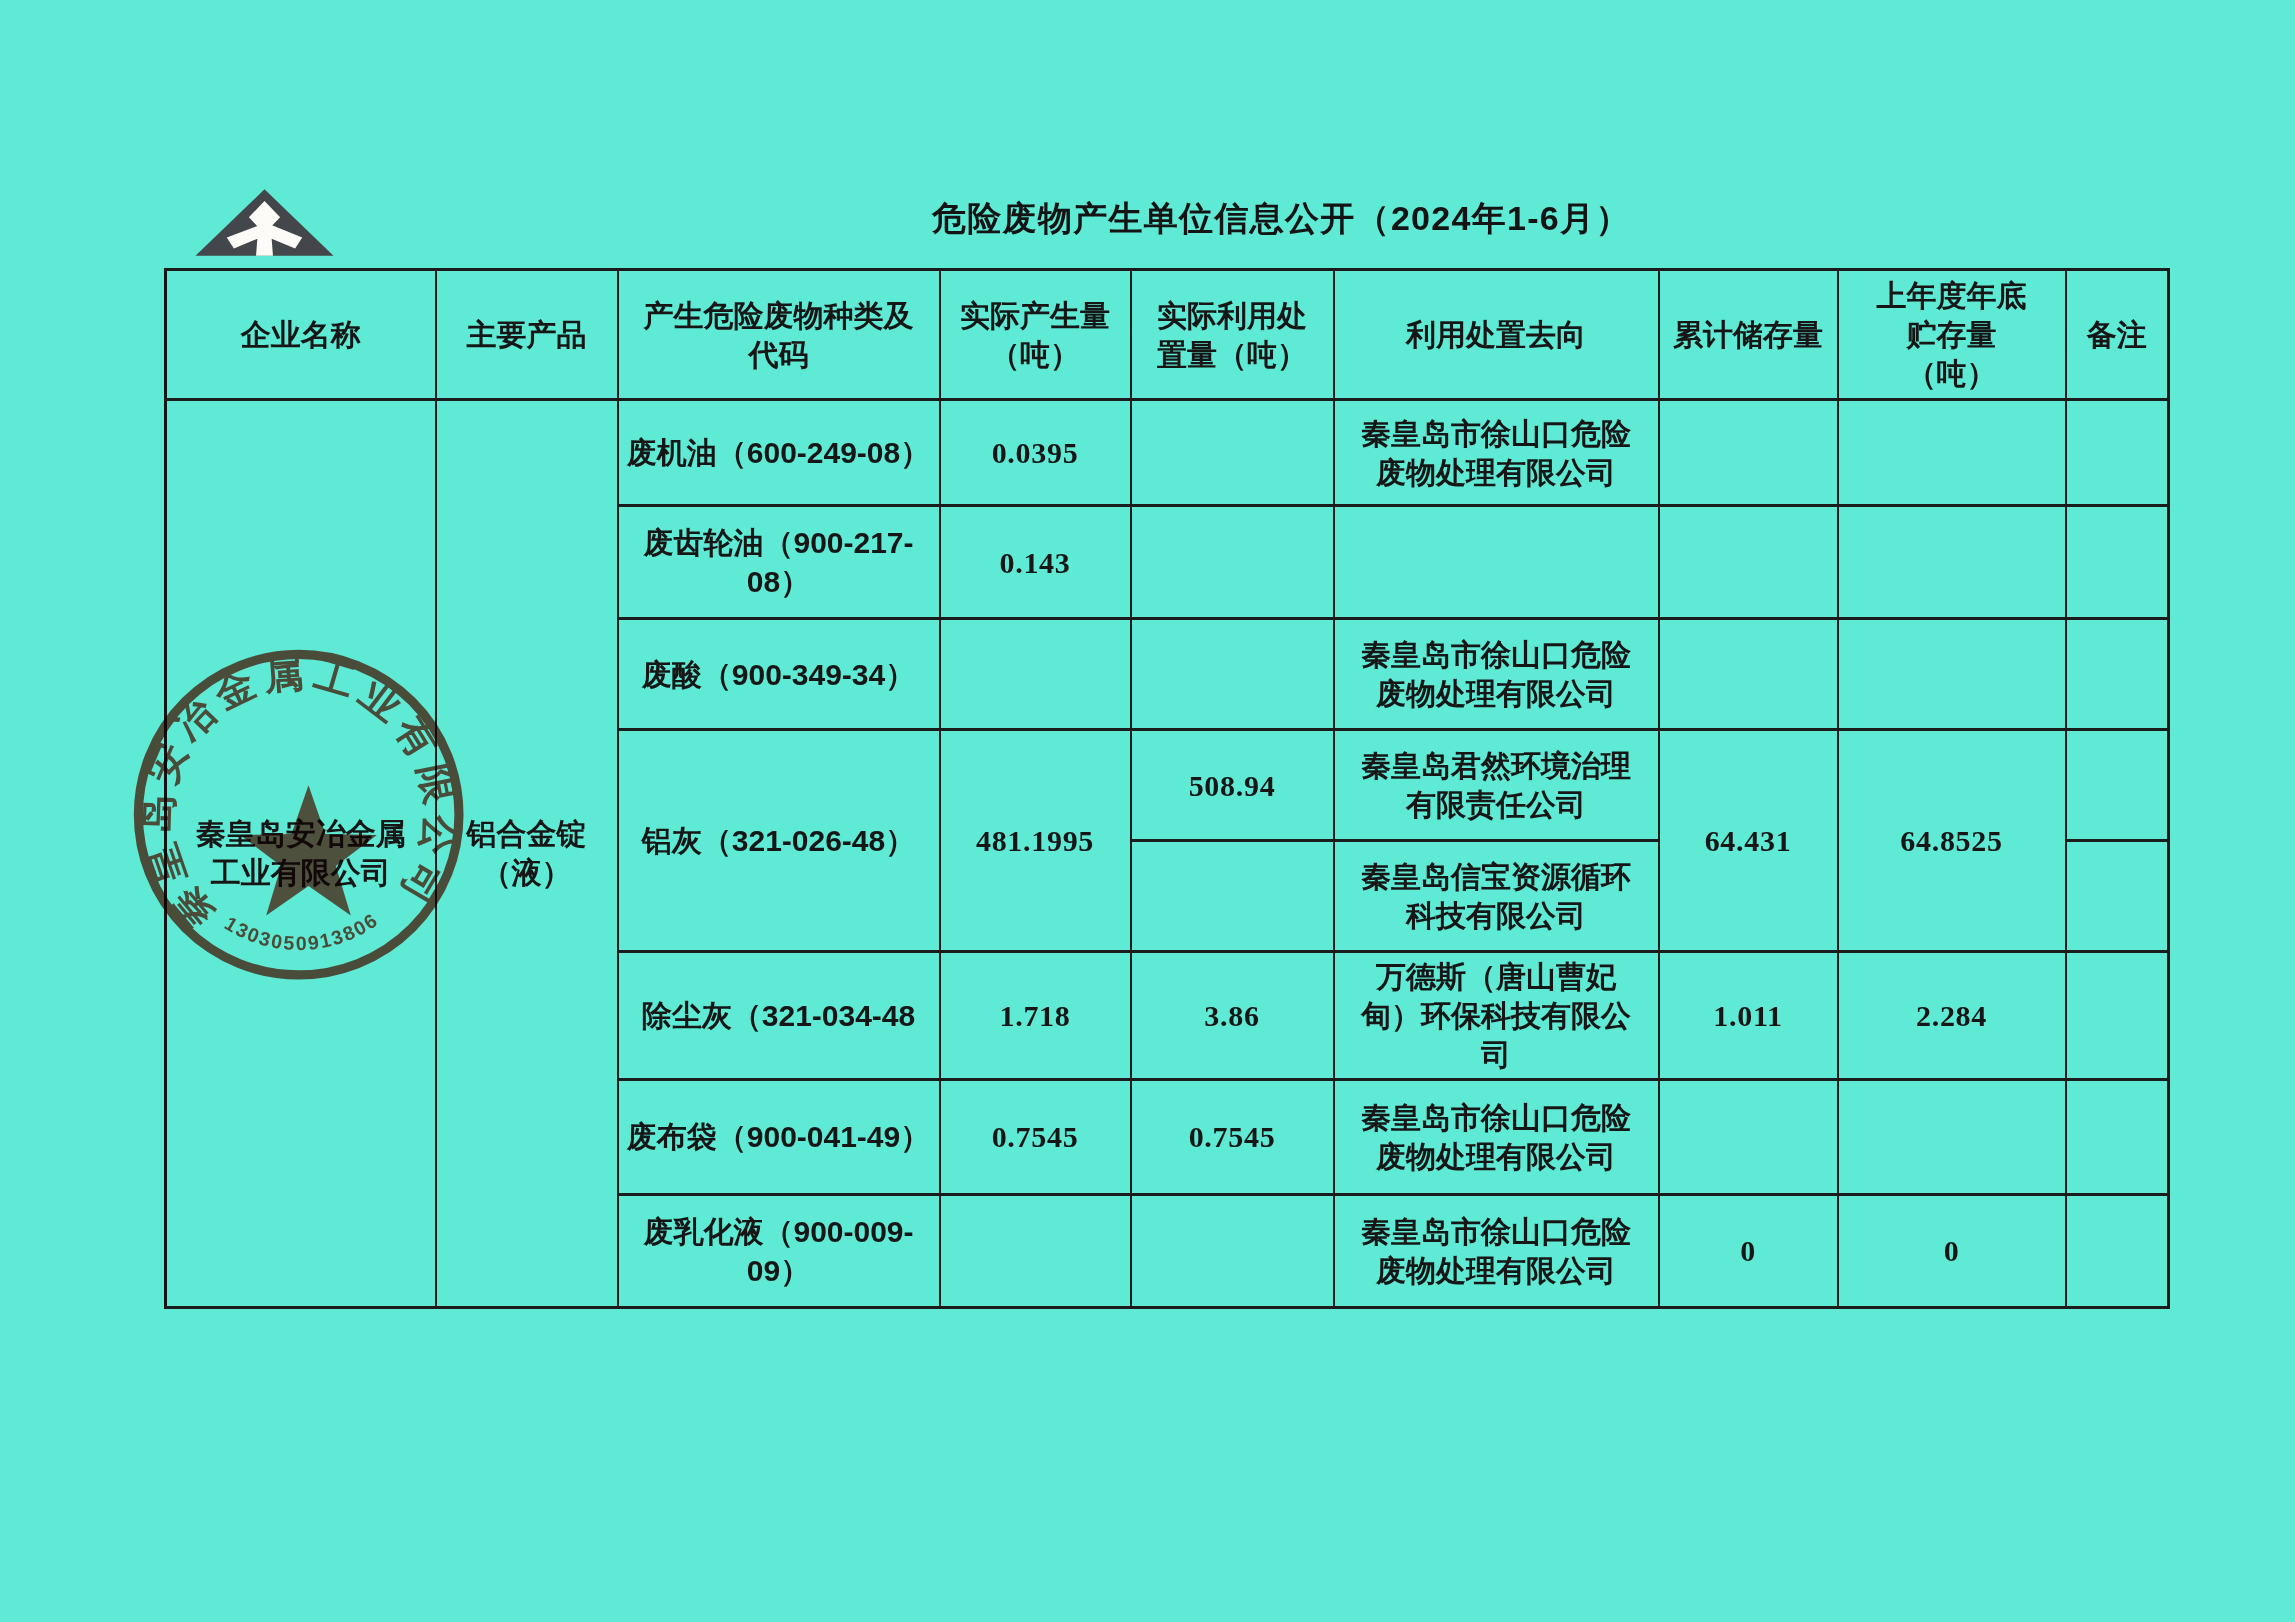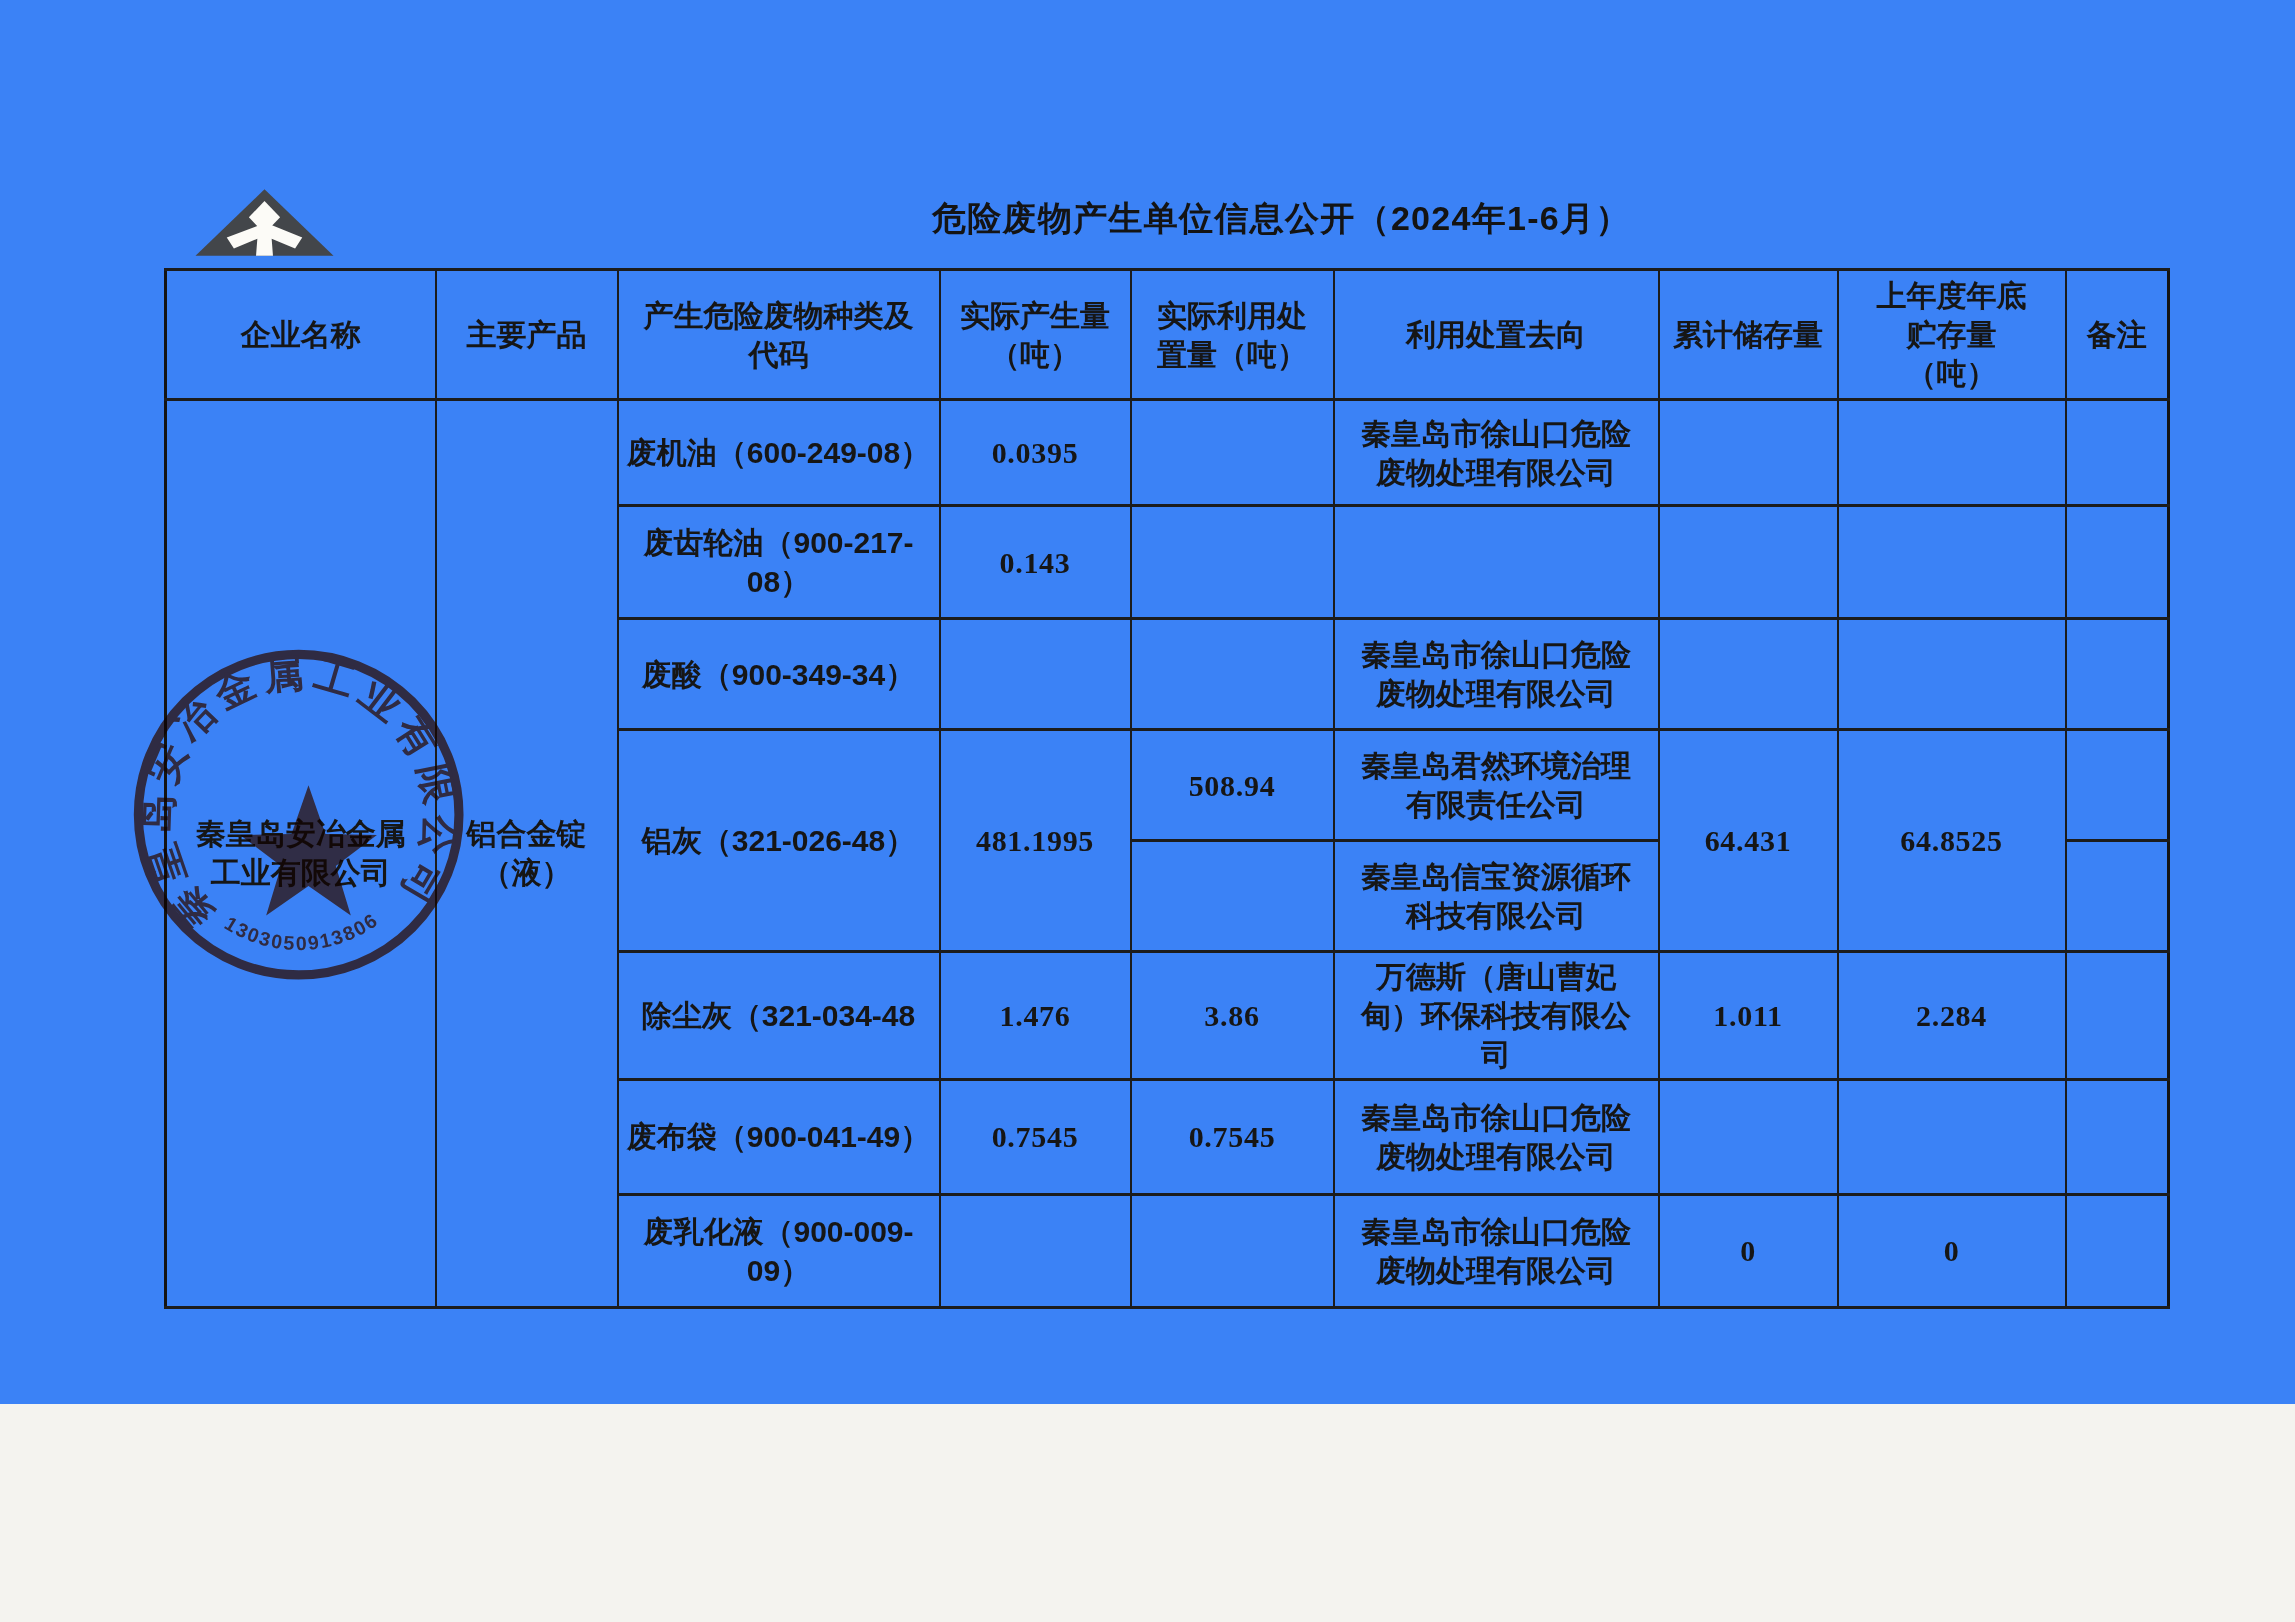--- a/index.html
+++ b/index.html
@@ -3,22 +3,22 @@
 <meta charset="utf-8">
 <style>
   html,body { margin:0; padding:0; }
   body {
     width:2295px; height:1622px;
     background:#f4f3ef;
     font-family:"Liberation Sans", sans-serif;
   }
   .page {
     position:relative;
-    width:2295px; height:1404px;
-    background:#3b82f6;
+    width:2295px; height:1622px;
+    background:#5eead4;
     color:#1b1b1b;
     overflow:hidden;
   }
   
   .doc-title {
     position:absolute;
     left:932px; top:196px;
     font-size:34px; font-weight:700;
     letter-spacing:1.3px;
     white-space:nowrap;
@@ -158,21 +158,21 @@
     </tr>
 
     <tr style="height:111px">
       <td class="num"></td>
       <td><span class="cw w430">秦皇岛信宝资源循环科技有限公司</span></td>
       <td></td>
     </tr>
 
     <tr style="height:115px">
       <td><span class="cw">除尘灰（321-034-48</span></td>
-      <td class="num">1.476</td>
+      <td class="num">1.718</td>
       <td class="num">3.86</td>
       <td><span class="cw w430">万德斯（唐山曹妃甸）环保科技有限公司</span></td>
       <td class="num">1.011</td>
       <td class="num">2.284</td>
       <td></td>
     </tr>
 
     <tr style="height:115px">
       <td><span class="cw">废布袋（900-041-49）</span></td>
       <td class="num">0.7545</td>

